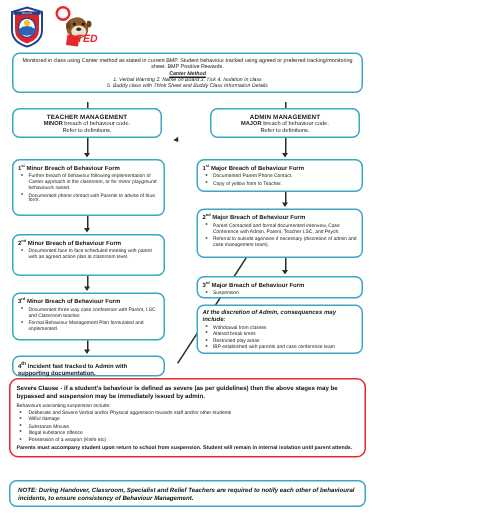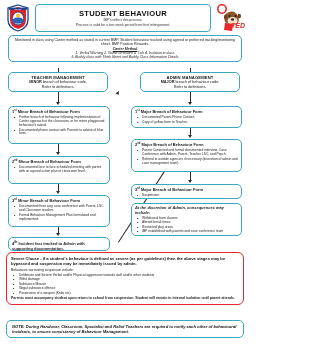--- a/index.html
+++ b/index.html
@@ -109,25 +109,20 @@
         <path d="M15 2 L25 5 L25 17 Q25 25 15 28 Q5 25 5 17 L5 5 Z" fill="#ffffff" stroke="#1f3f8f" stroke-width="1.3"></path>
         <path d="M15 4 L23 6.4 L23 17 Q23 23.6 15 26 Q7 23.6 7 17 L7 6.4 Z" fill="#d6262c"></path>
         <ellipse cx="15" cy="15.5" rx="5.6" ry="6.4" fill="#ffffff" stroke="#1f3f8f" stroke-width="0.8"></ellipse>
         <path d="M9.4 16.5 Q15 12 20.6 16.5 L20.6 19 Q15 22.6 9.4 19 Z" fill="#2f63b5"></path>
         <circle cx="15" cy="12.4" r="2" fill="#f2c230"></circle>
         <rect x="6" y="4.6" width="18" height="2.2" fill="#1f3f8f"></rect>
         <text x="15" y="6.5" font-size="1.7" fill="#ffffff" text-anchor="middle" font-family="Liberation Sans, sans-serif">SCHOOL</text>
       </svg>
     </div>
 
-    <div class="title-box">
-      <div class="title-main">STUDENT BEHAVIOUR</div>
-      <div class="title-sub">IBP's reflect this process.</div>
-      <div class="title-sub">Process is valid for a two week period from first infringement.</div>
-    </div>
 
     <div class="mascot">
       <svg width="34" height="30" viewBox="0 0 34 30">
         <circle cx="9" cy="6" r="5" fill="#e8262b"></circle>
         <circle cx="9" cy="6" r="3.4" fill="#ffffff"></circle>
         <path d="M12 19 q-3 -8 4 -10 q6 -2 9 4 q2 5 -1 8 q-5 4 -12 -2 z" fill="#8a5a2b"></path>
         <path d="M14 12 q-3 -1 -3 2 q0 3 3 2 z" fill="#6b4320"></path>
         <path d="M25 11 q3 -1 3 2 q0 3 -3 2 z" fill="#6b4320"></path>
         <ellipse cx="19.5" cy="18" rx="5" ry="4" fill="#f0e0cc"></ellipse>
         <ellipse cx="19.5" cy="16.5" rx="1.6" ry="1.2" fill="#2a2a2a"></ellipse>

